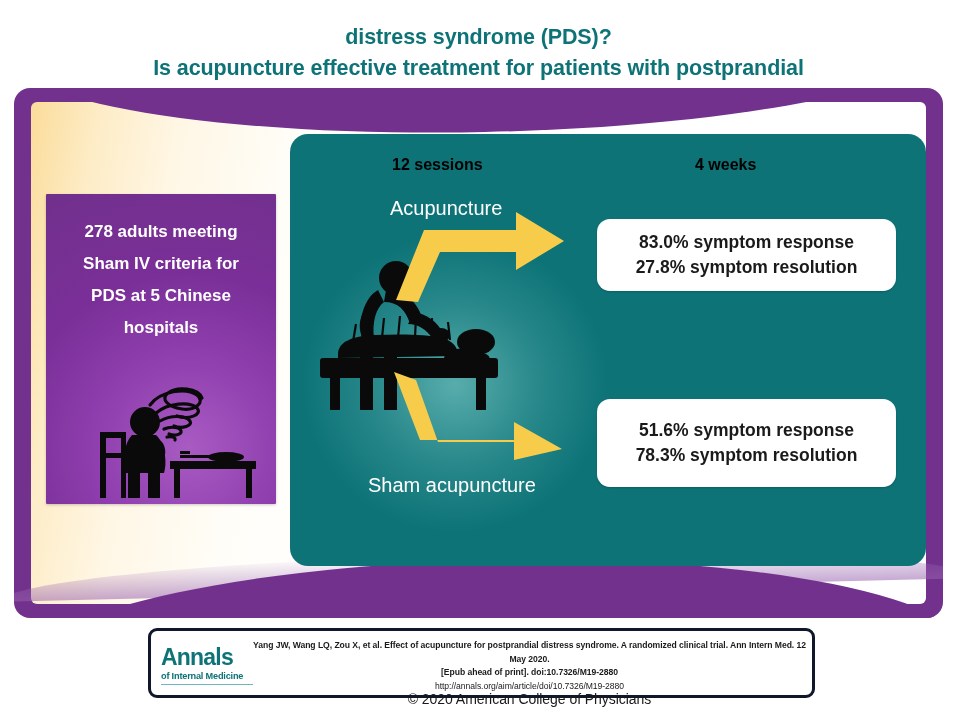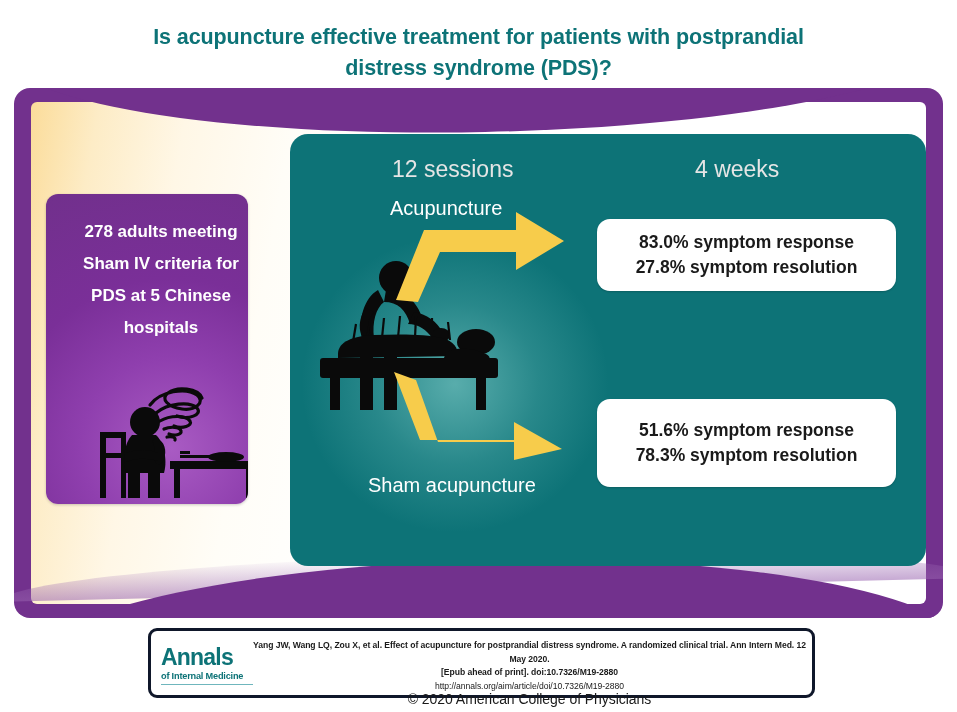--- a/index.html
+++ b/index.html
@@ -88,23 +88,23 @@
     background: linear-gradient(180deg, rgba(114,49,141,0) 0%, rgba(152,99,175,0.55) 100%);
     border-radius: 50% 50% 0 0 / 100% 100% 0 0;
     transform: rotate(-1.4deg);
   }
 
   
   #pop-card {
     position: absolute;
     left: 46px;
     top: 194px;
-    width: 202px;
+    width: 230px;
     height: 310px;
-    border-radius: 12px;
+    border-radius: 1px;
     background: radial-gradient(circle at 62% 82%, #a95bc3 0%, #8f3fae 32%, #7a2f98 60%, #71308c 100%);
     box-shadow: 0 1px 3px rgba(0,0,0,0.2);
     overflow: hidden;
   }
   #pop-text {
     position: absolute;
     left: 0; top: 22px;
     width: 230px;
     text-align: center;
     color: #ffffff;
@@ -136,23 +136,23 @@
     position: absolute;
     left: 10px;
     top: 100px;
     width: 310px;
     height: 300px;
     background: radial-gradient(ellipse at center, rgba(150,220,215,0.55) 0%, rgba(110,190,188,0.28) 38%, rgba(13,115,119,0) 70%);
   }
 
   .hdr-yellow {
     position: absolute;
-    color: #e5e5e5;
-    font-weight: normal;
-    font-size: 23px;
+    color: #000000;
+    font-weight: bold;
+    font-size: 16px;
     white-space: nowrap;
   }
   #hdr-sessions { left: 102px; top: 22px; }
   #hdr-weeks    { left: 405px; top: 22px; }
 
   .arm-label {
     position: absolute;
     color: #ffffff;
     font-size: 20px;
     white-space: nowrap;
@@ -244,22 +244,22 @@
   #cite-text .url  { font-weight: normal; }
   #cite-copy {
     font-weight: normal;
     font-size: 14px;
   }
 </style>
 </head>
 <body>
 
 <div id="title">
+  <span class="line">distress syndrome (PDS)?</span>
   <span class="line">Is acupuncture effective treatment for patients with postprandial</span>
-  <span class="line">distress syndrome (PDS)?</span>
 </div>
 
 <div id="frame">
   <div id="sheet"></div>
   <div id="swoosh-top"></div>
   <div id="swoosh-bottom-sheen"></div>
   <div id="swoosh-bottom"></div>
 </div>
 
 <div id="pop-card">

